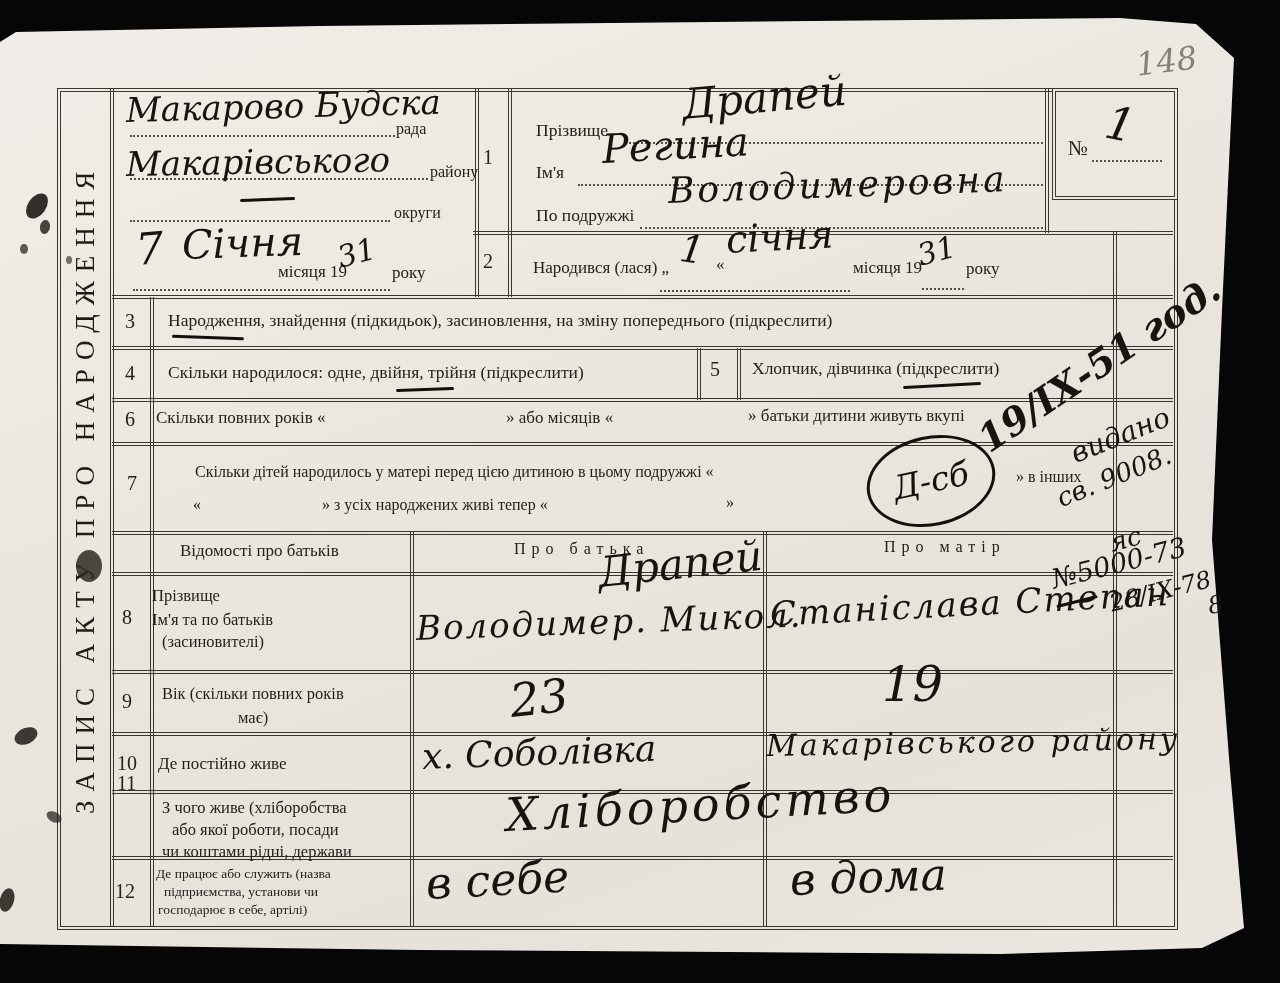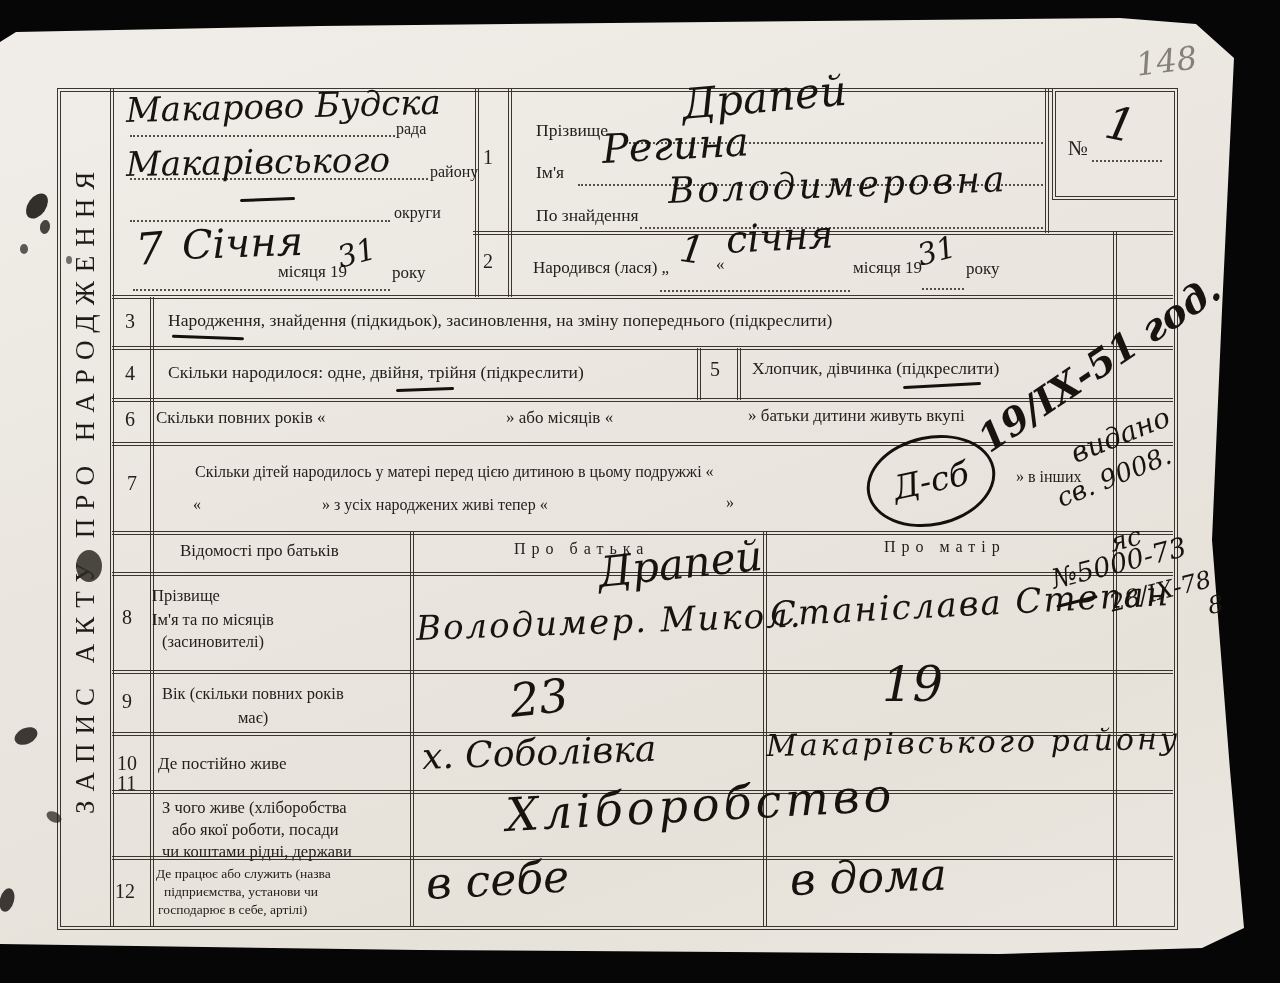--- a/index.html
+++ b/index.html
@@ -78,21 +78,21 @@
 
   <span class="pt" style="left:396px;top:120px;font-size:16px;">рада</span>
   <span class="pt" style="left:430px;top:163px;font-size:16px;">району</span>
   <span class="pt" style="left:394px;top:204px;font-size:16px;">округи</span>
   <span class="pt" style="left:278px;top:262px;font-size:17px;">місяця 19</span>
   <span class="pt" style="left:392px;top:263px;font-size:17px;">року</span>
 
   <span class="num" style="left:483px;top:146px;">1</span>
   <span class="pt" style="left:536px;top:120px;font-size:17.5px;">Прізвище</span>
   <span class="pt" style="left:536px;top:162px;font-size:17.5px;">Ім'я</span>
-  <span class="pt" style="left:536px;top:205px;font-size:17.5px;">По знайдення</span>
+  <span class="pt" style="left:536px;top:205px;font-size:17.5px;">По подружжі</span>
   <span class="pt" style="left:1068px;top:136px;font-size:21px;">№</span>
 
   <span class="num" style="left:483px;top:250px;">2</span>
   <span class="pt" style="left:533px;top:258px;font-size:17px;">Народився (лася) „</span>
   <span class="pt" style="left:716px;top:255px;font-size:17px;">«</span>
   <span class="pt" style="left:853px;top:258px;font-size:17px;">місяця 19</span>
   <span class="pt" style="left:966px;top:259px;font-size:17px;">року</span>
 
   <span class="num" style="left:125px;top:310px;">3</span>
   <span class="pt" style="left:168px;top:310px;font-size:17.5px;"><span>Народження,</span><span> знайдення (підкидьок), засиновлення, на зміну попереднього (підкреслити)</span></span>
@@ -116,21 +116,21 @@
   <span class="pt" style="left:193px;top:496px;font-size:16px;">«</span>
   <span class="pt" style="left:322px;top:496px;font-size:16px;">» з усіх народжених живі тепер «</span>
   <span class="pt" style="left:726px;top:494px;font-size:16px;">»</span>
 
   <span class="pt" style="left:180px;top:541px;font-size:17px;">Відомості про батьків</span>
   <span class="pt sp" style="left:514px;top:540px;font-size:16px;">Про батька</span>
   <span class="pt sp" style="left:884px;top:538px;font-size:16px;">Про матір</span>
 
   <span class="num" style="left:122px;top:606px;">8</span>
   <span class="pt" style="left:152px;top:586px;font-size:16.5px;">Прізвище</span>
-  <span class="pt" style="left:152px;top:610px;font-size:16.5px;">Ім'я та по місяців</span>
+  <span class="pt" style="left:152px;top:610px;font-size:16.5px;">Ім'я та по батьків</span>
   <span class="pt" style="left:162px;top:632px;font-size:16.5px;">(засиновителі)</span>
 
   <span class="num" style="left:122px;top:690px;">9</span>
   <span class="pt" style="left:162px;top:684px;font-size:16.5px;">Вік (скільки повних років</span>
   <span class="pt" style="left:238px;top:708px;font-size:16.5px;">має)</span>
 
   <span class="num" style="left:117px;top:752px;">10</span>
   <span class="pt" style="left:158px;top:754px;font-size:17px;">Де постійно живе</span>
 
   <span class="num" style="left:117px;top:772px;">11</span>

